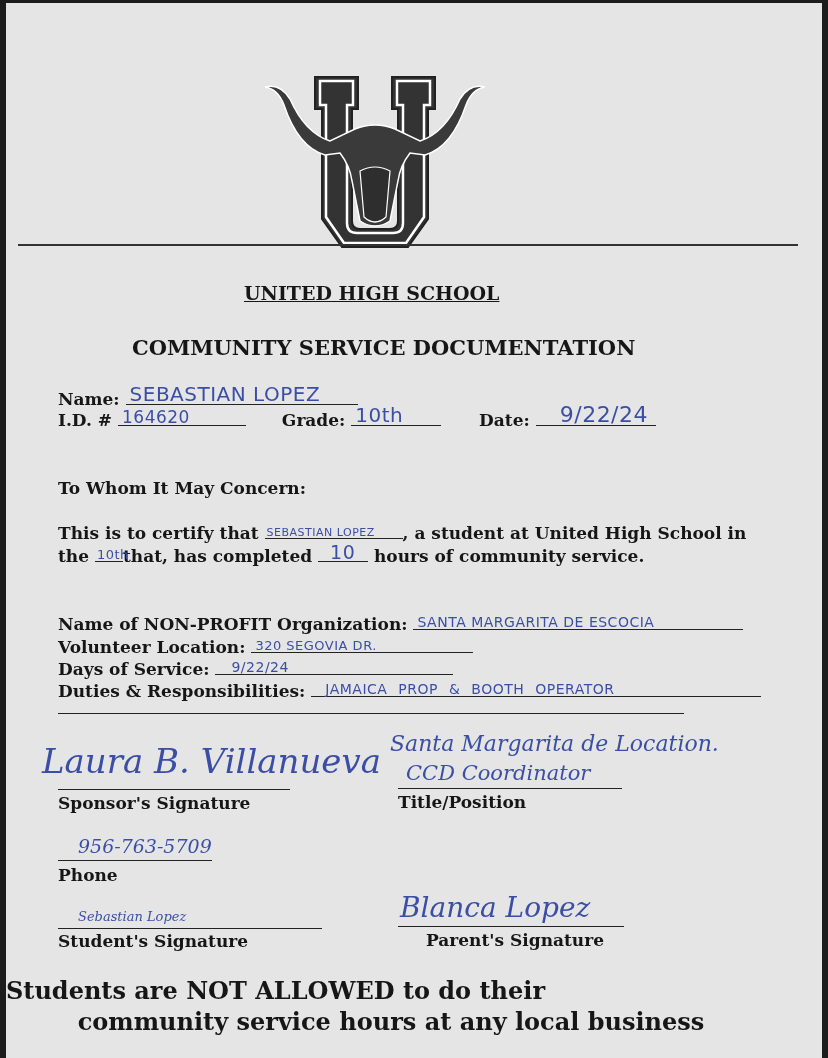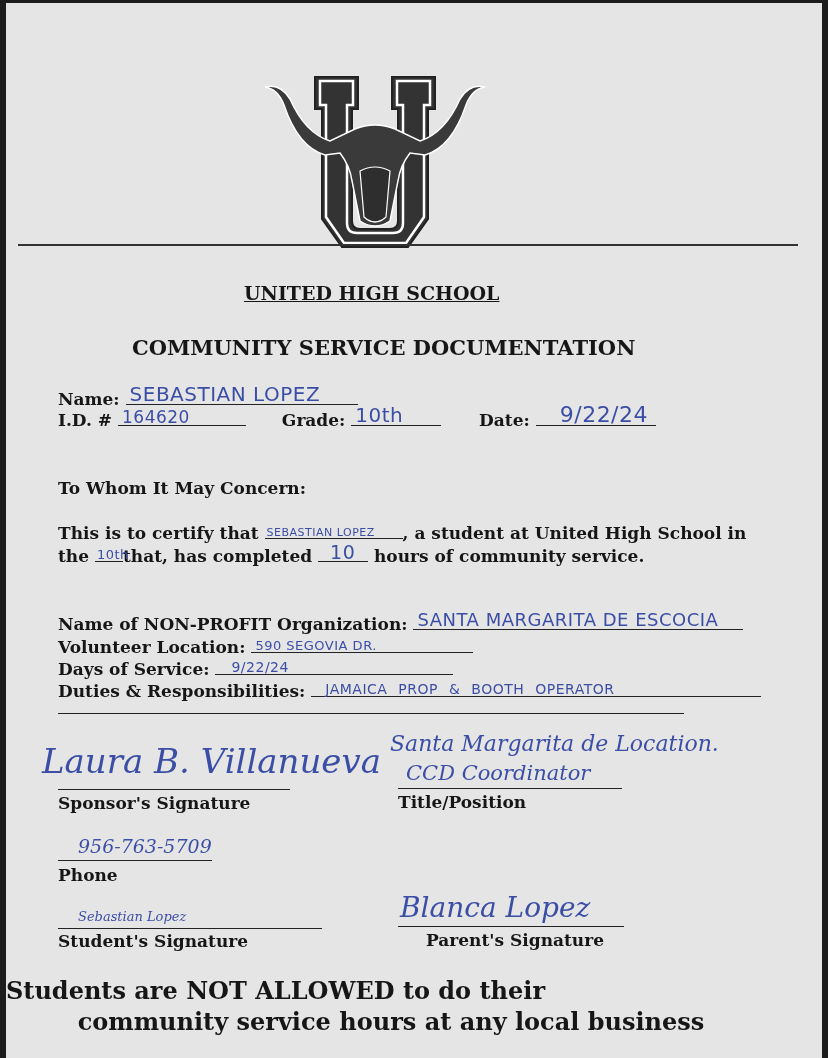--- a/index.html
+++ b/index.html
@@ -84,27 +84,27 @@
     </span><span>that, has completed</span>
     <span class="blank" style="width:50px; height:14px;">
       <span class="hand" style="font-size:19px; bottom:-2px; left:12px;">10</span>
     </span>
     <span>hours of community service.</span>
   </div>
 
   <div class="abs lbl" style="left:52px; top:610px;">
     <span>Name of NON-PROFIT Organization:</span>
     <span class="blank" style="width:330px;">
-      <span class="hand" style="font-size:18px; bottom:-1px;text-align:center;">SANTA MARGARITA DE ESCOCIA</span>
+      <span class="hand" style="font-size:14px; bottom:-1px;text-align:center;">SANTA MARGARITA DE ESCOCIA</span>
     </span>
   </div>
   <div class="abs lbl" style="left:52px; top:633px;">
     <span>Volunteer Location:</span>
     <span class="blank" style="width:222px;">
-      <span class="hand" style="font-size:13px; bottom:-1px;">590 SEGOVIA DR.</span>
+      <span class="hand" style="font-size:13px; bottom:-1px;">320 SEGOVIA DR.</span>
     </span>
   </div>
   <div class="abs lbl" style="left:52px; top:655px;">
     <span>Days of Service:</span>
     <span class="blank" style="width:238px;">
       <span class="hand" style="font-size:14px; bottom:-1px; left:16px;">9/22/24</span>
     </span>
   </div>
   <div class="abs lbl" style="left:52px; top:677px;">
     <span>Duties &amp; Responsibilities:</span>

